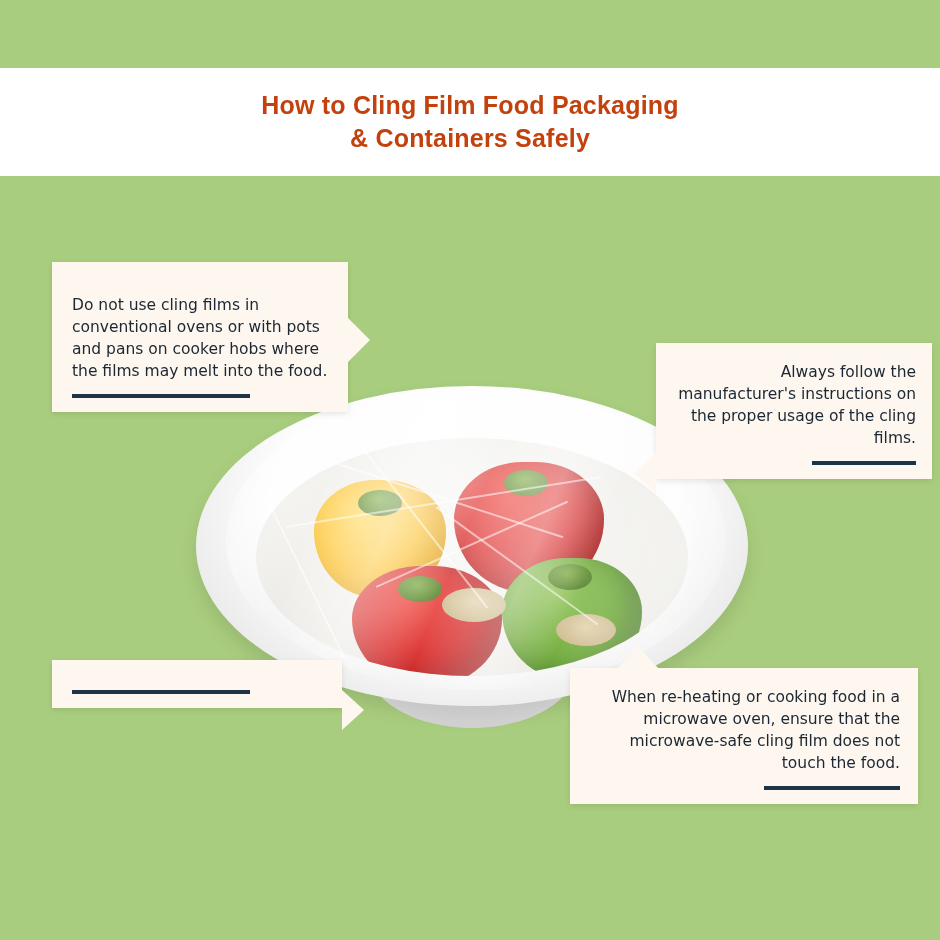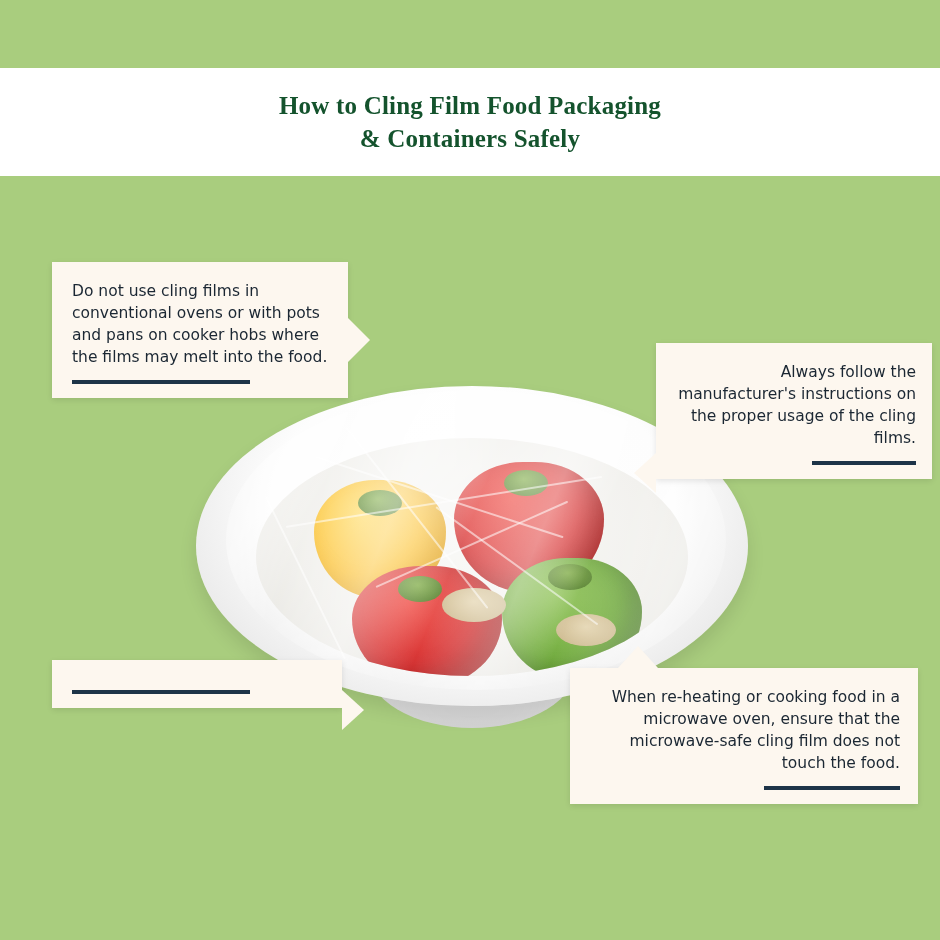--- a/index.html
+++ b/index.html
@@ -25,25 +25,25 @@
     left: 0;
     top: 68px;
     width: 940px;
     height: 108px;
     background: #ffffff;
     display: flex;
     align-items: center;
     justify-content: center;
   }
   .title {
-    font-family: Liberation Serif, serif;
+    font-family: Liberation Sans, sans-serif;
     font-weight: bold;
     font-size: 25px;
     line-height: 1.32;
-    color: #14532d;
+    color: #c2410c;
     text-align: center;
     letter-spacing: 0.2px;
     margin: 12px;
     padding: 0 40px;
   }
   .title .l2 { display: block; }
 
   
   .photo {
     position: absolute;
@@ -165,21 +165,21 @@
     background: #1d3448;
     margin-top: 12px;
   }
   .tail {
     position: absolute;
     width: 0; height: 0;
   }
 
   
   #co-ovens {
-    left: 52px; top: 262px; width: 296px; padding: 18px 20px 14px 20px;
+    left: 52px; top: 262px; width: 296px; padding: 32px 20px 14px 20px;
   }
   #co-ovens .rule { width: 178px; }
   #co-ovens .tail {
     right: -22px; top: 56px;
     border-top: 22px solid transparent;
     border-bottom: 22px solid transparent;
     border-left: 22px solid #fdf7ef;
   }
 
   #co-manufacturer {

